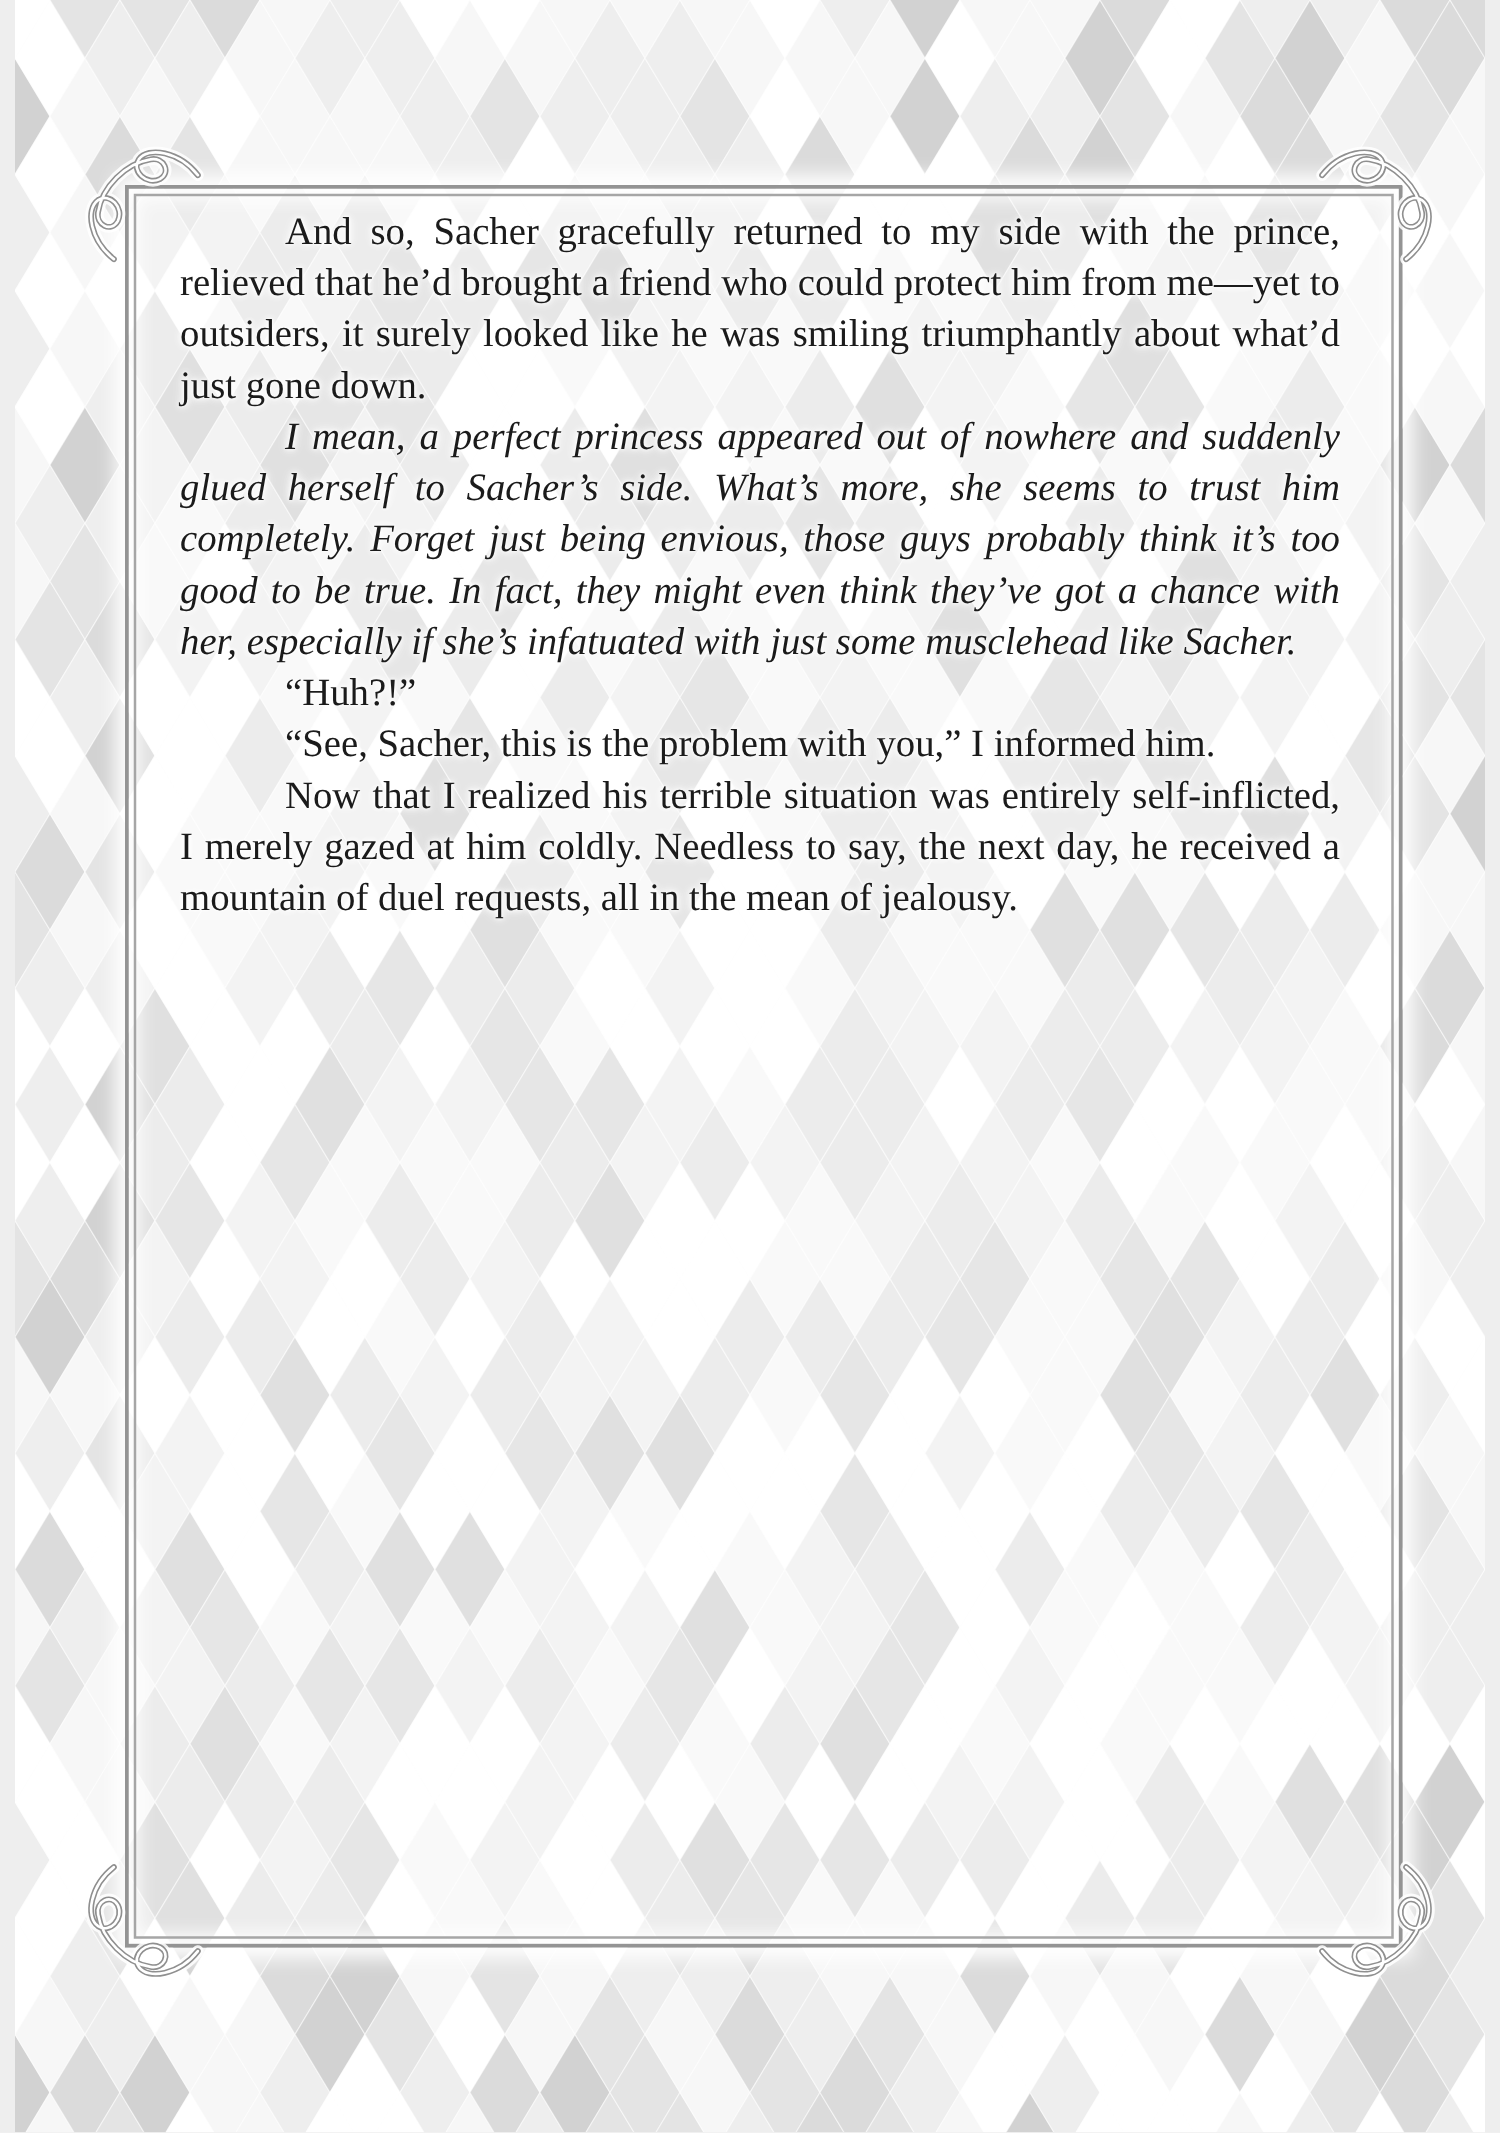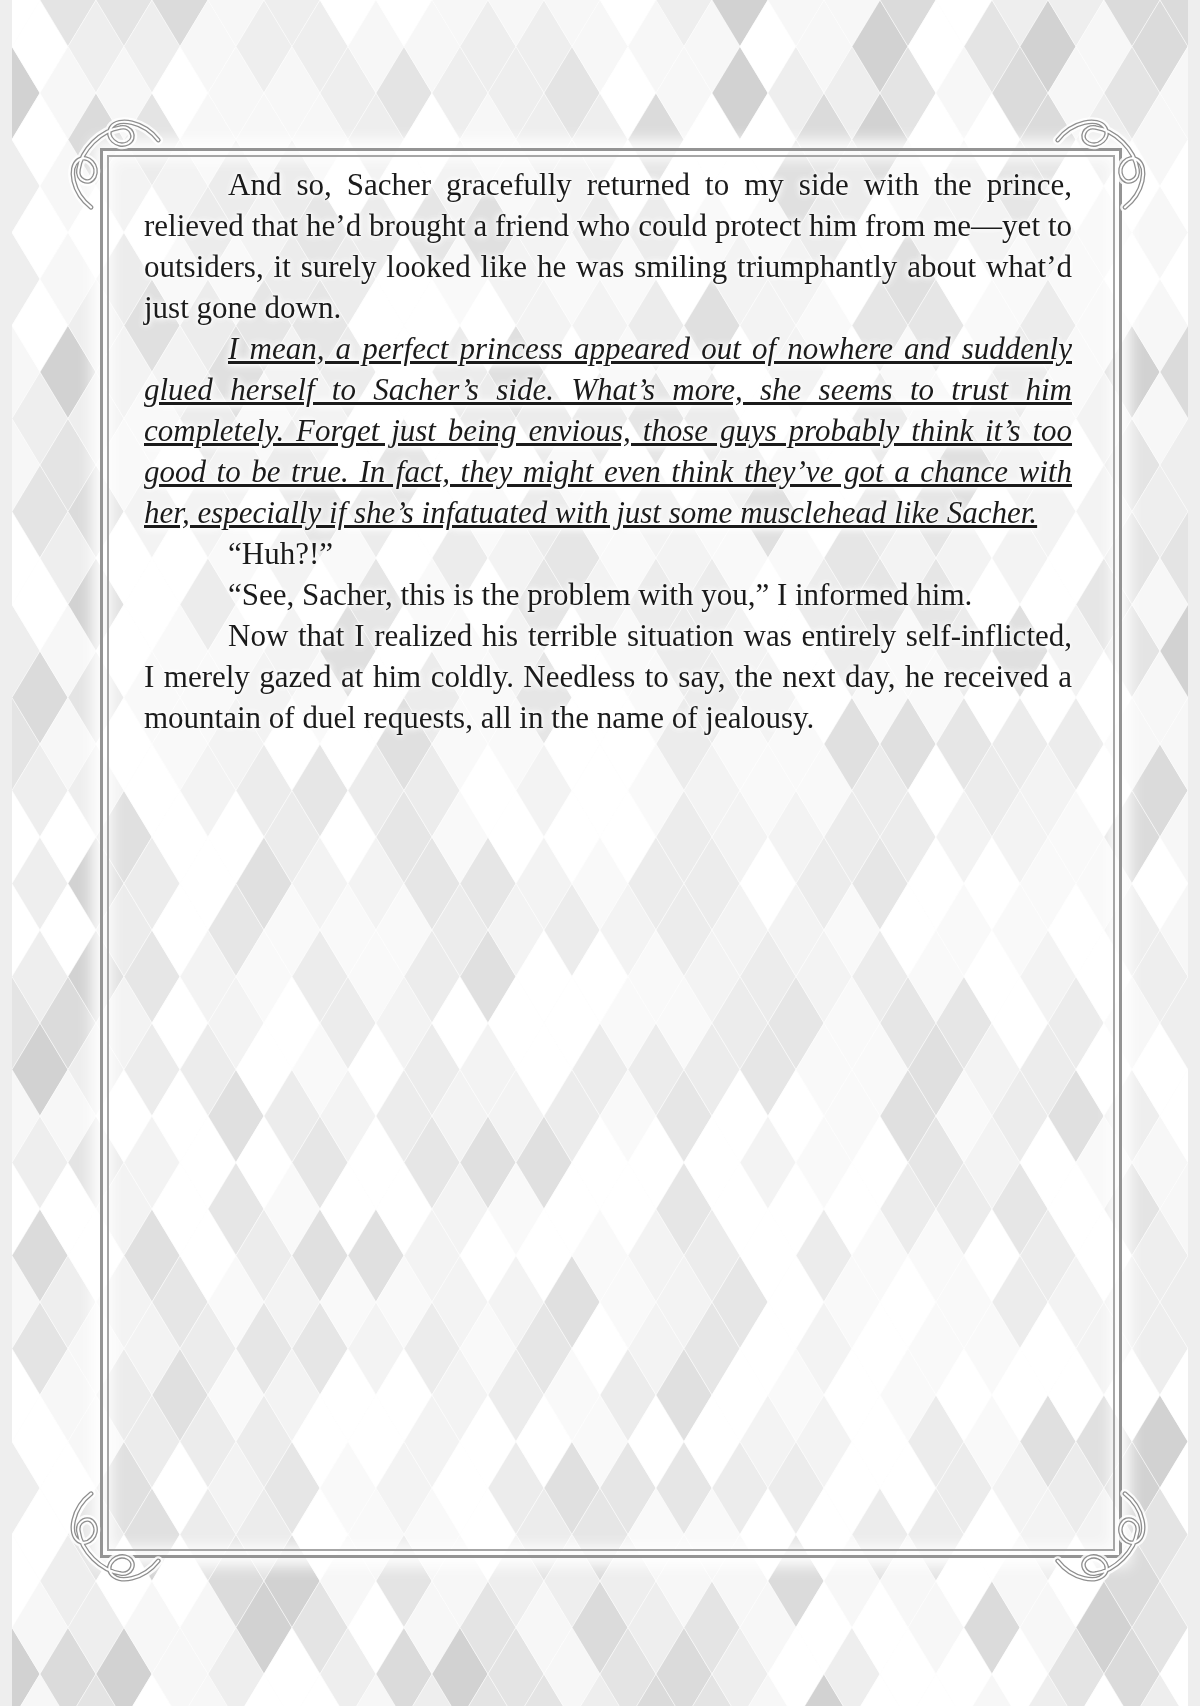--- a/index.html
+++ b/index.html
@@ -43,21 +43,21 @@
     padding:16px 44px 0 44px;
     color:var(--text-color,#1b1b1b);
     font-size:31px;line-height:41px;
     text-align:justify;
     text-shadow:0 0 3px #fff,0 0 5px #fff,0 0 8px #fff,0 0 10px #fff;
   }
   .text-area p{
     margin:0;
     text-indent:84px;
   }
-  .text-area p.italic{font-style:italic;text-decoration:underline;}
+  .text-area p.italic{font-style:italic;}
 </style>
 </head>
 <body>
 
 <div class="page" style="--text-color: #1b1b1b; --frame-color: #949494; --frame-inner-color: #a6a6a6; --background-base: #f6f6f6;">
 
   <svg class="pattern" id="pattern-svg" width="1200" height="1706" viewBox="0 0 1200 1706" xmlns="http://www.w3.org/2000/svg">
       <polygon points="0,-139.5 28,-93 0,-46.5 -28,-93" fill="#ffffff" stroke="rgba(255,255,255,0.5)" stroke-width="1"></polygon>
       <polygon points="0,-46.5 28,0 0,46.5 -28,0" fill="#ffffff" stroke="rgba(255,255,255,0.5)" stroke-width="1"></polygon>
       <polygon points="0,46.5 28,93 0,139.5 -28,93" fill="#d2d2d2" stroke="rgba(255,255,255,0.5)" stroke-width="1"></polygon>
@@ -1037,16 +1037,16 @@
         <path d="M86,22 C72,4 48,0 41,10 C35,19 47,30 57,25 C66,20 60,8 50,10 M50,10 C31,13 13,31 10,50 M22,86 C4,72 0,48 10,41 C19,35 30,47 25,57 C20,66 8,60 10,50" fill="none" stroke="#8f8f8f" stroke-width="4.5" stroke-opacity="1" stroke-linecap="round"></path>
         <path d="M86,22 C72,4 48,0 41,10 C35,19 47,30 57,25 C66,20 60,8 50,10 M50,10 C31,13 13,31 10,50 M22,86 C4,72 0,48 10,41 C19,35 30,47 25,57 C20,66 8,60 10,50" fill="none" stroke="#ffffff" stroke-width="2" stroke-opacity="1" stroke-linecap="round"></path>
       </g>
   </svg>
 
   <div class="text-area">
     <p>And so, Sacher gracefully returned to my side with the prince, relieved that he’d brought a friend who could protect him from me—yet to outsiders, it surely looked like he was smiling triumphantly about what’d just gone down.</p>
     <p class="italic">I mean, a perfect princess appeared out of nowhere and suddenly glued herself to Sacher’s side. What’s more, she seems to trust him completely. Forget just being envious, those guys probably think it’s too good to be true. In fact, they might even think they’ve got a chance with her, especially if she’s infatuated with just some musclehead like Sacher.</p>
     <p>“Huh?!”</p>
     <p>“See, Sacher, this is the problem with you,” I informed him.</p>
-    <p>Now that I realized his terrible situation was entirely self-inflicted, I merely gazed at him coldly. Needless to say, the next day, he received a mountain of duel requests, all in the name of jealousy.</p>
+    <p>Now that I realized his terrible situation was entirely self-inflicted, I merely gazed at him coldly. Needless to say, the next day, he received a mountain of duel requests, all in the mean of jealousy.</p>
   </div>
 
 </div>
 
 </body></html>

